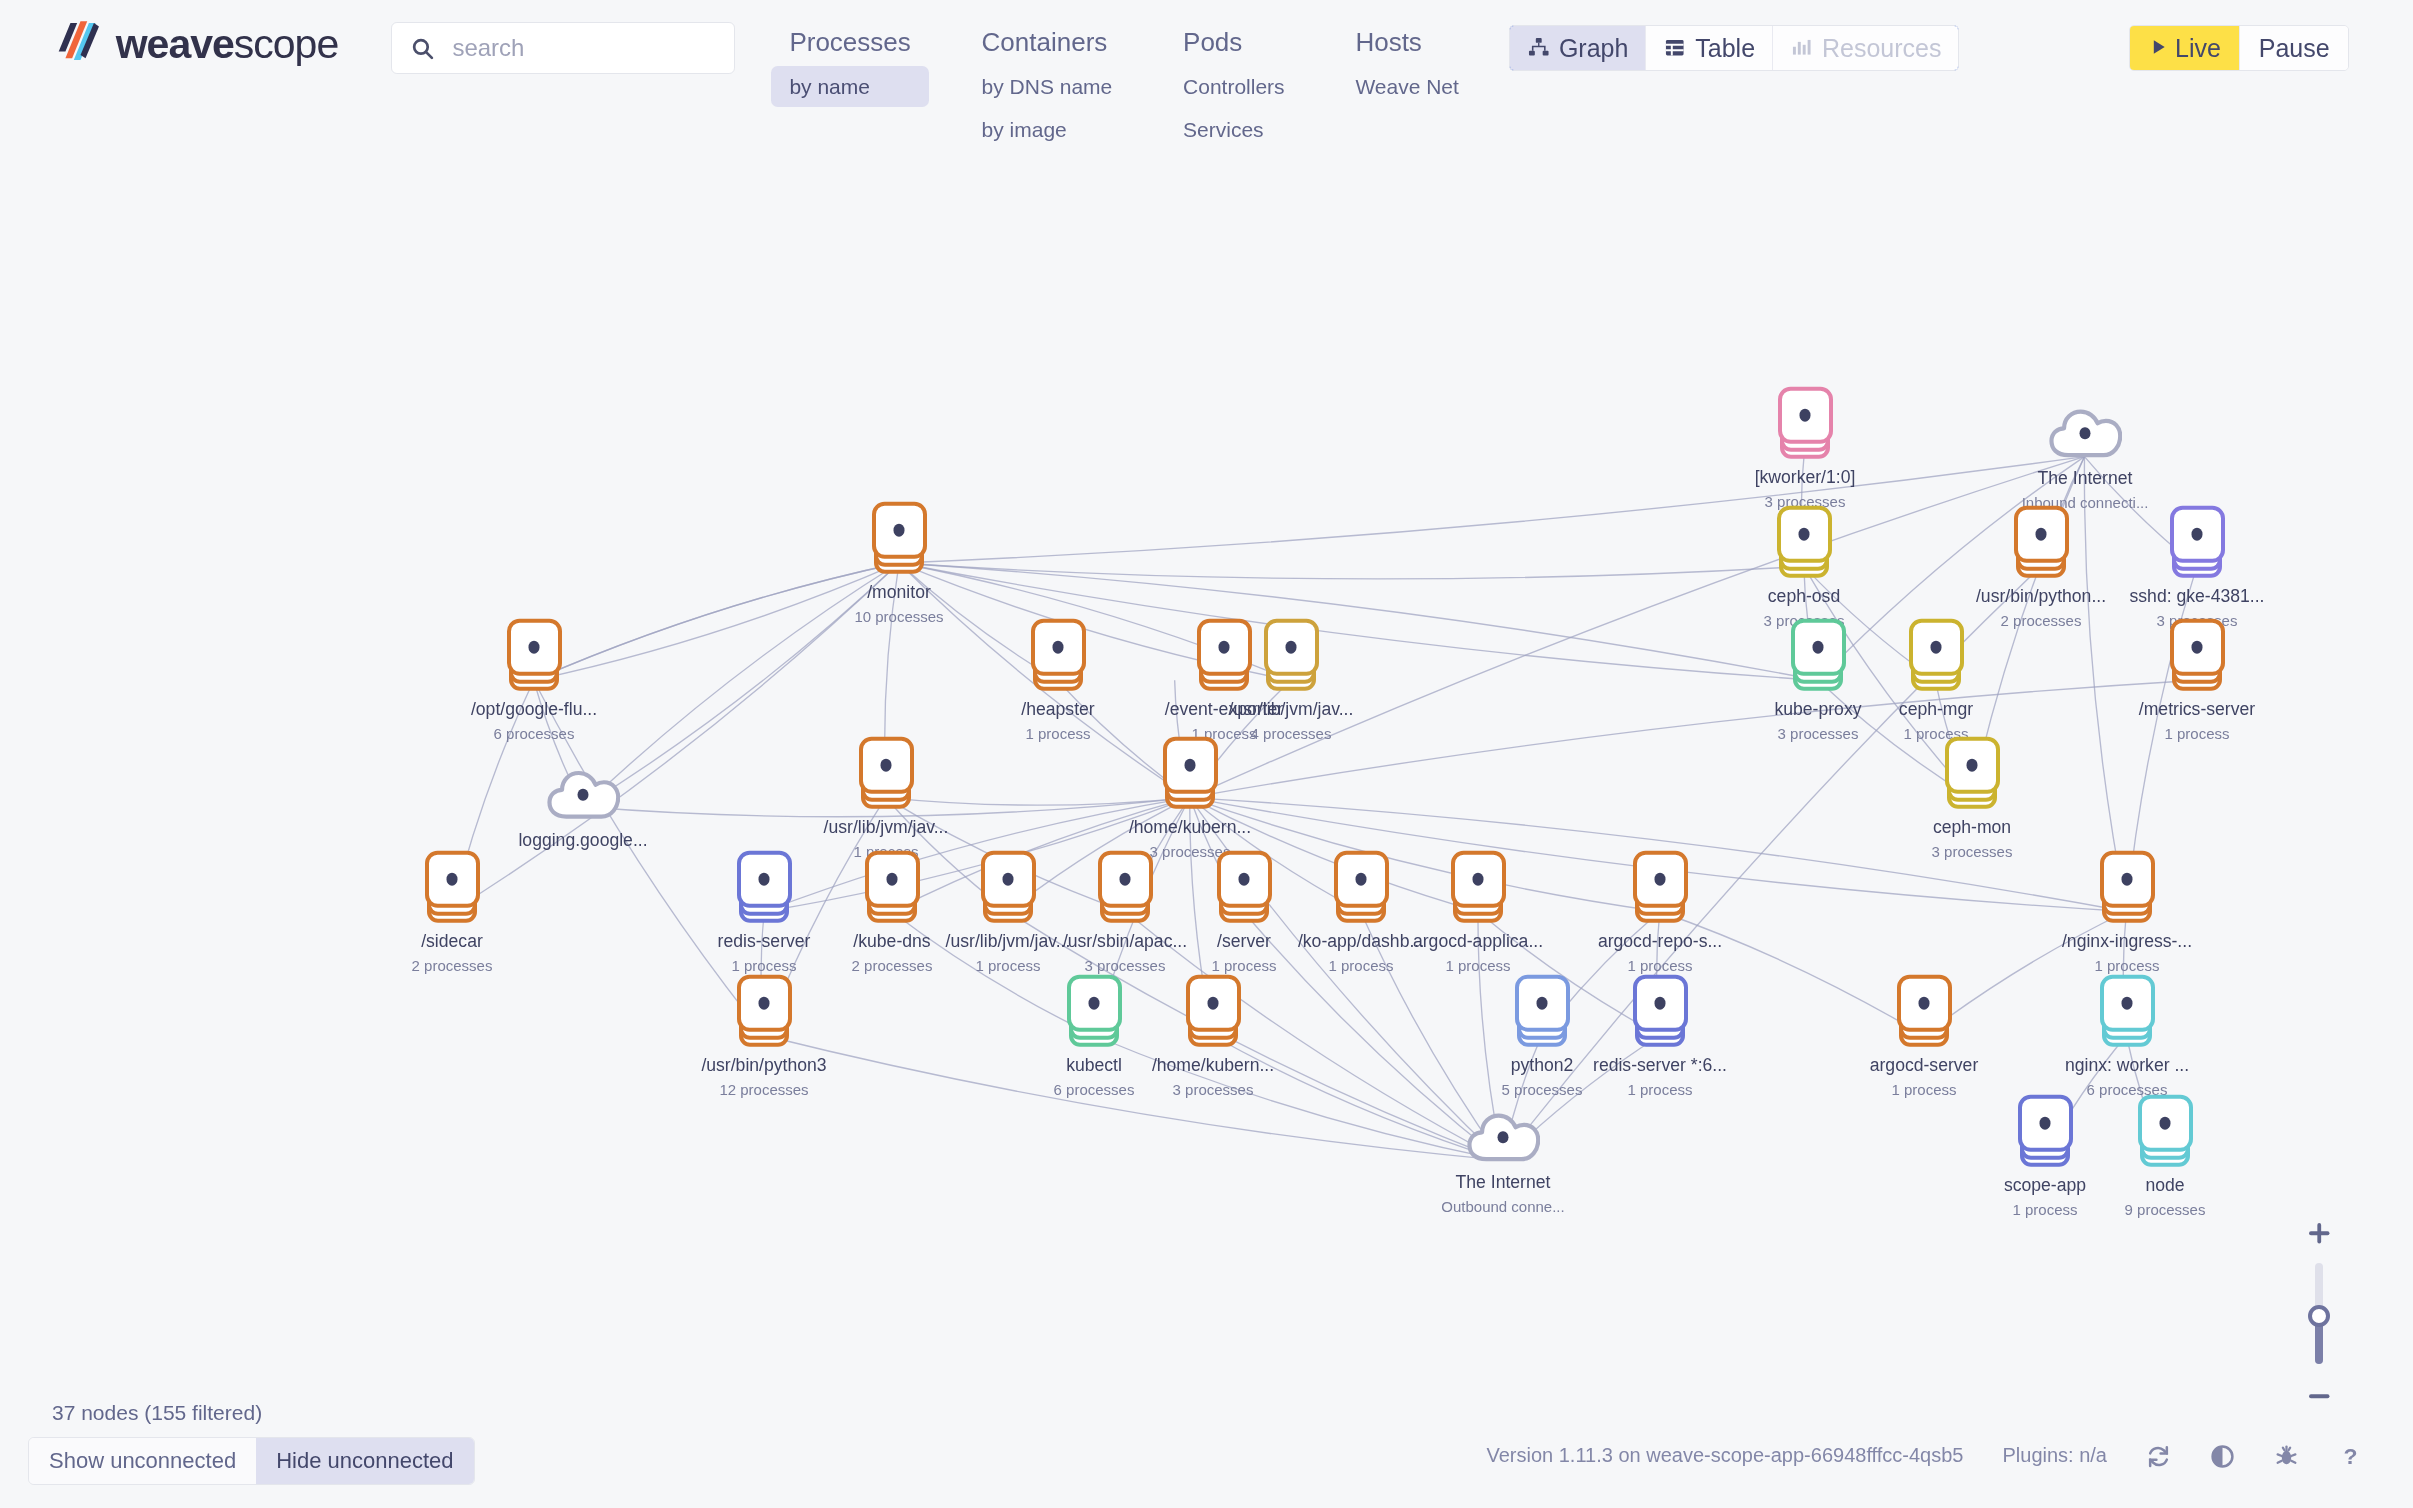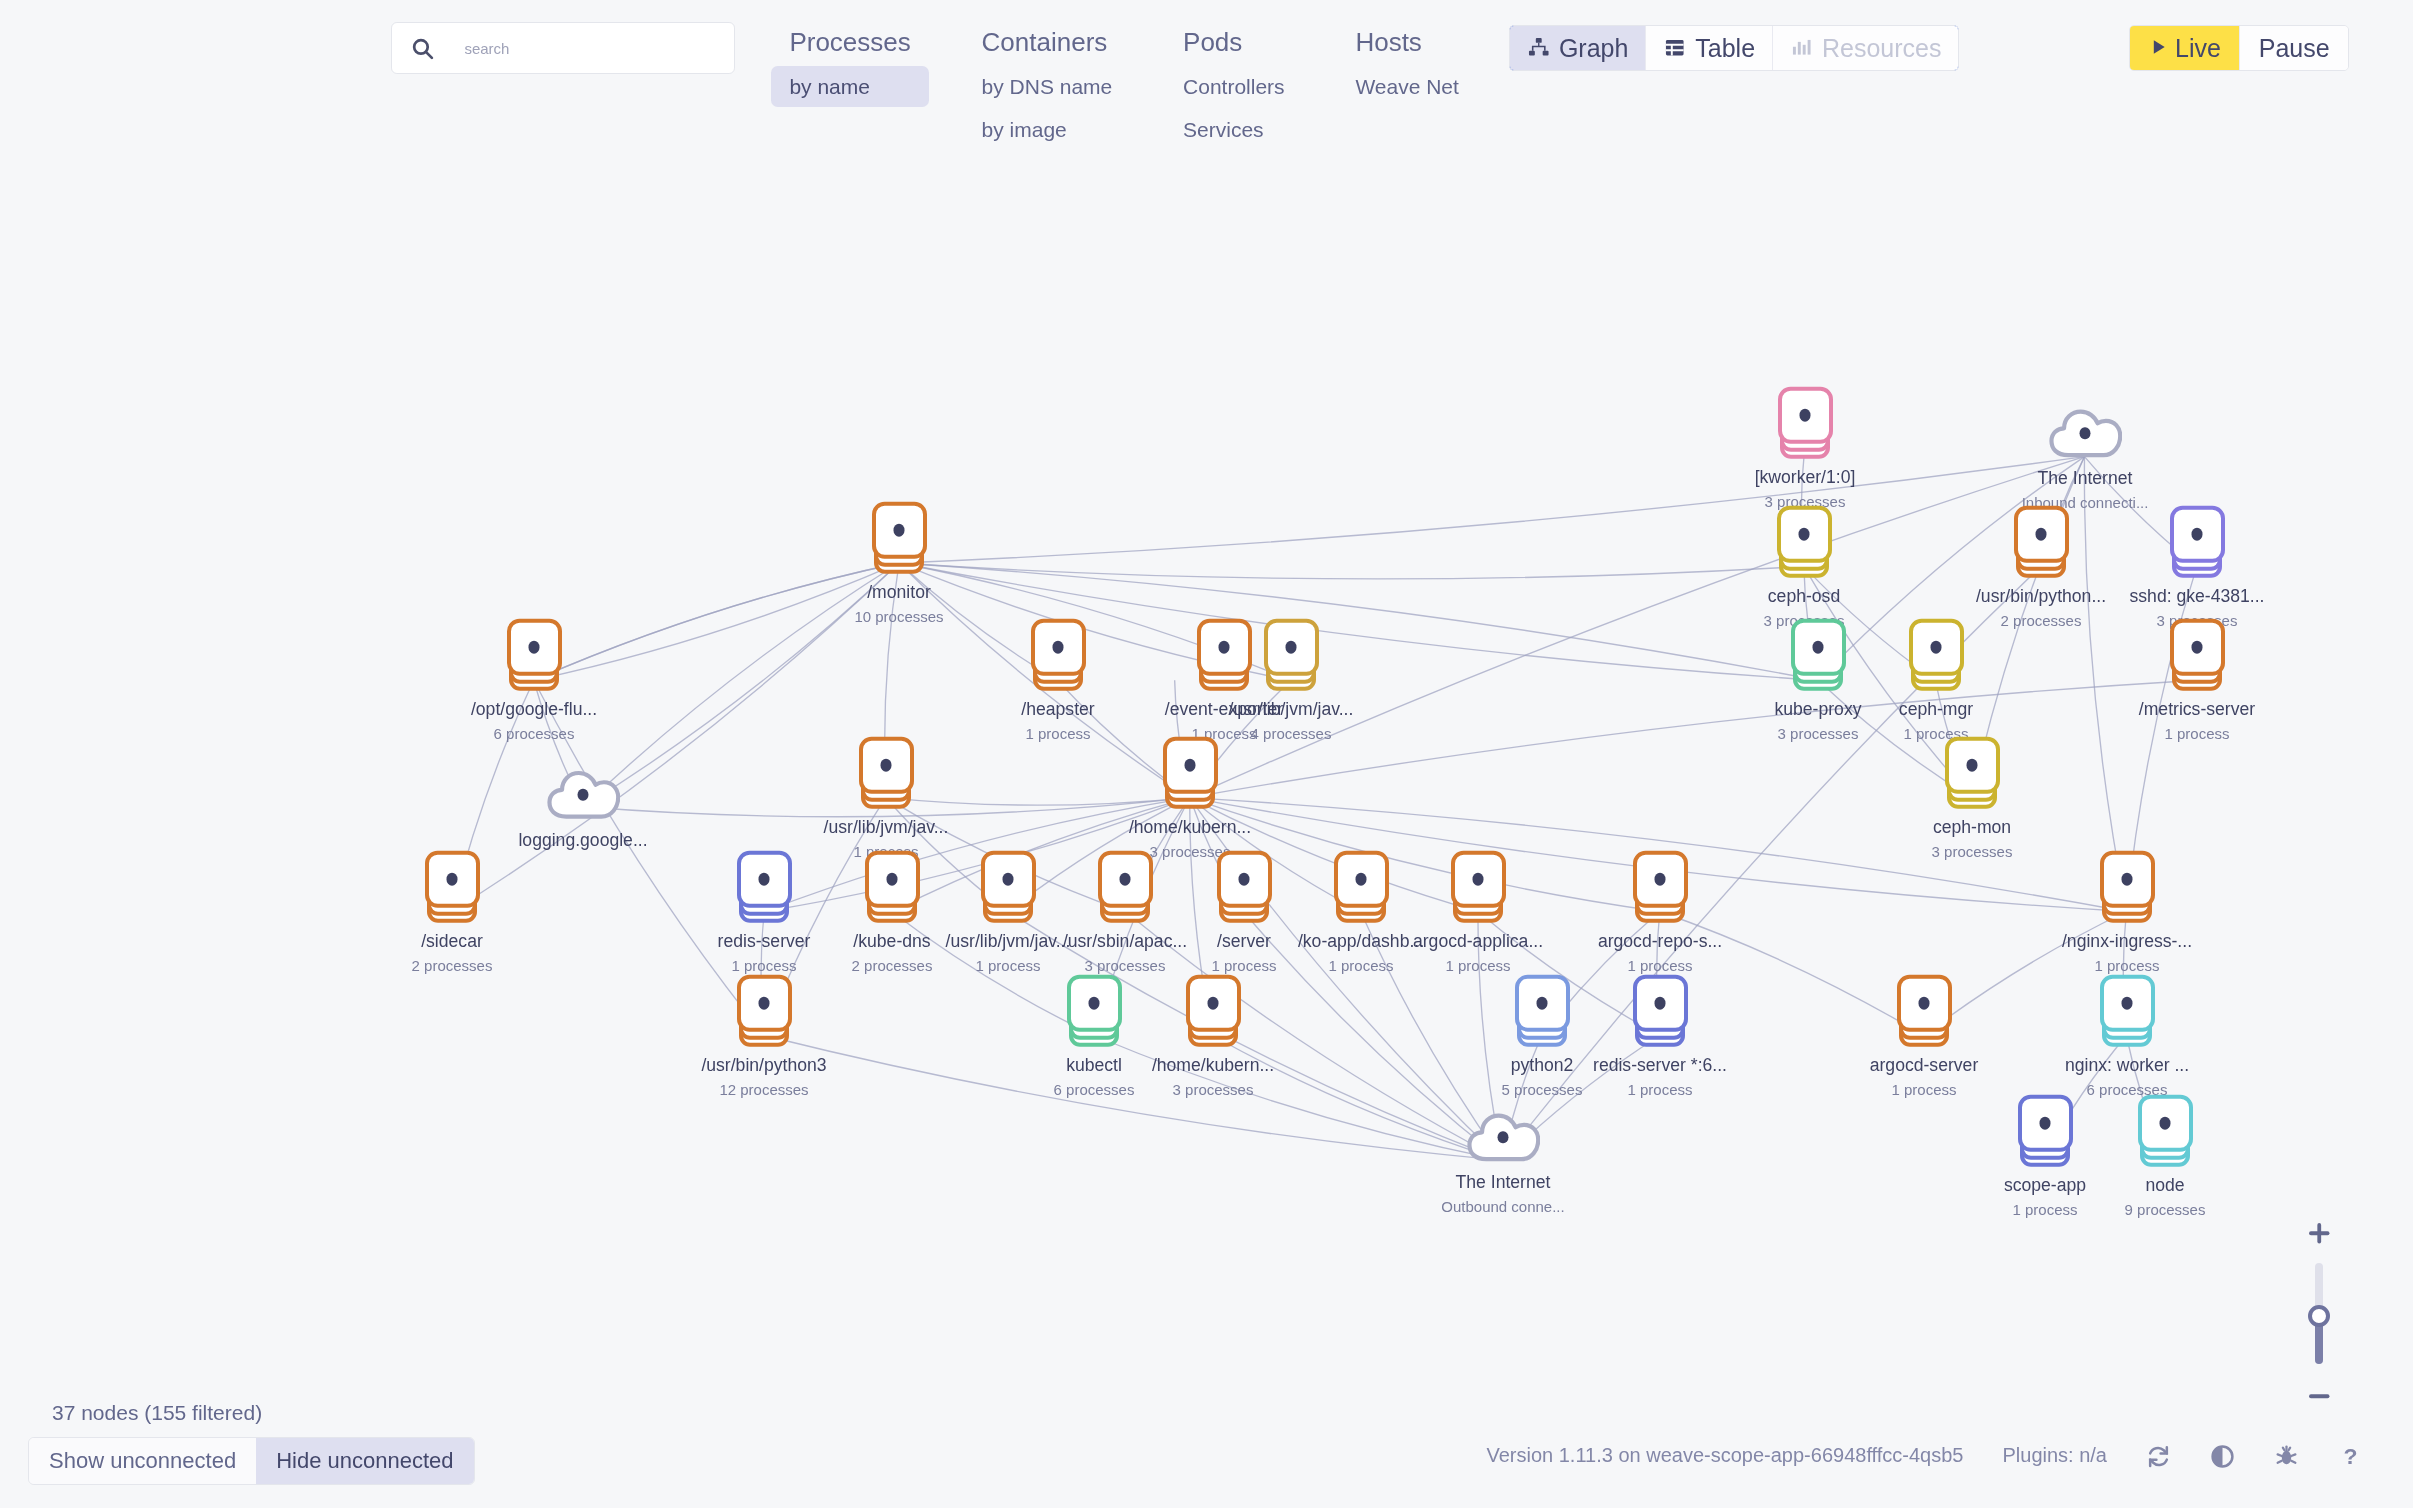--- a/index.html
+++ b/index.html
@@ -22,22 +22,22 @@
 
   #search-box {
     position: absolute; left: 391px; top: 22px;
     width: 344px; height: 52px;
     background: #fff; border: 0.8px solid #e4e6ec; border-radius: 5.9px;
     display: flex; align-items: center; padding-left: 18.4px;
   }
   #search-box .s-icon { width: 25px; height: 25px; flex: 0 0 25px; margin-right: 17px; }
   #search-input {
     border: none; outline: none; background: transparent;
-    font-family: "Liberation Sans", sans-serif; font-size: 15px;
-    color: #4b4f6b; width: 251px; margin-left: 12px;
+    font-family: "Liberation Sans", sans-serif; font-size: 24px;
+    color: #4b4f6b; width: 251px;
   }
   #search-input::placeholder { color: #9fa2b8; }
 
   
   #topo-nav { position: absolute; left: 771px; top: 20px; display: flex; }
   .topo-col { margin-right: 34px; }
   .topo-head {
     font-size: 26px; color: #62678c; padding: 6.7px 18.4px; border-radius: 6.7px;
     white-space: nowrap; cursor: pointer;
   }
@@ -601,20 +601,33 @@
             <div class="node-dot"></div>
           </div>
           <div class="node-label">node</div>
           <div class="node-sub">9 processes</div>
         </div>
       </div>
   </div>
 
   <div id="header">
 
+    <div id="logo">
+      <span>
+        <svg width="52" height="52" viewBox="0 0 62 62">
+          <path d="M8 40 L22 6 L30 6 L16 40 Z" fill="#2f3050"></path>
+          <path d="M16 48 L34 4 L42 4 L24 48 Z" fill="#f0653a"></path>
+          <path d="M26 50 L44 6 L52 6 L34 50 Z" fill="#55c7f0"></path>
+          <path d="M34 44 L50 6 L56 10 L40 48 Z" fill="#2f3050"></path>
+        </svg>
+      </span>
+      <span class="logo-text">
+        <span class="logo-weave">weave</span><span class="logo-scope">scope</span>
+      </span>
+    </div>
 
     <div id="search-box">
       <span class="s-icon">
         <svg width="25" height="25" viewBox="0 0 24 24" fill="none" stroke="#4b4f6b" stroke-width="2.6" stroke-linecap="round">
           <circle cx="10.5" cy="10.5" r="6.5"></circle>
           <line x1="15.5" y1="15.5" x2="21" y2="21"></line>
         </svg>
       </span>
       <input id="search-input" type="text" placeholder="search" style="">
     </div>

